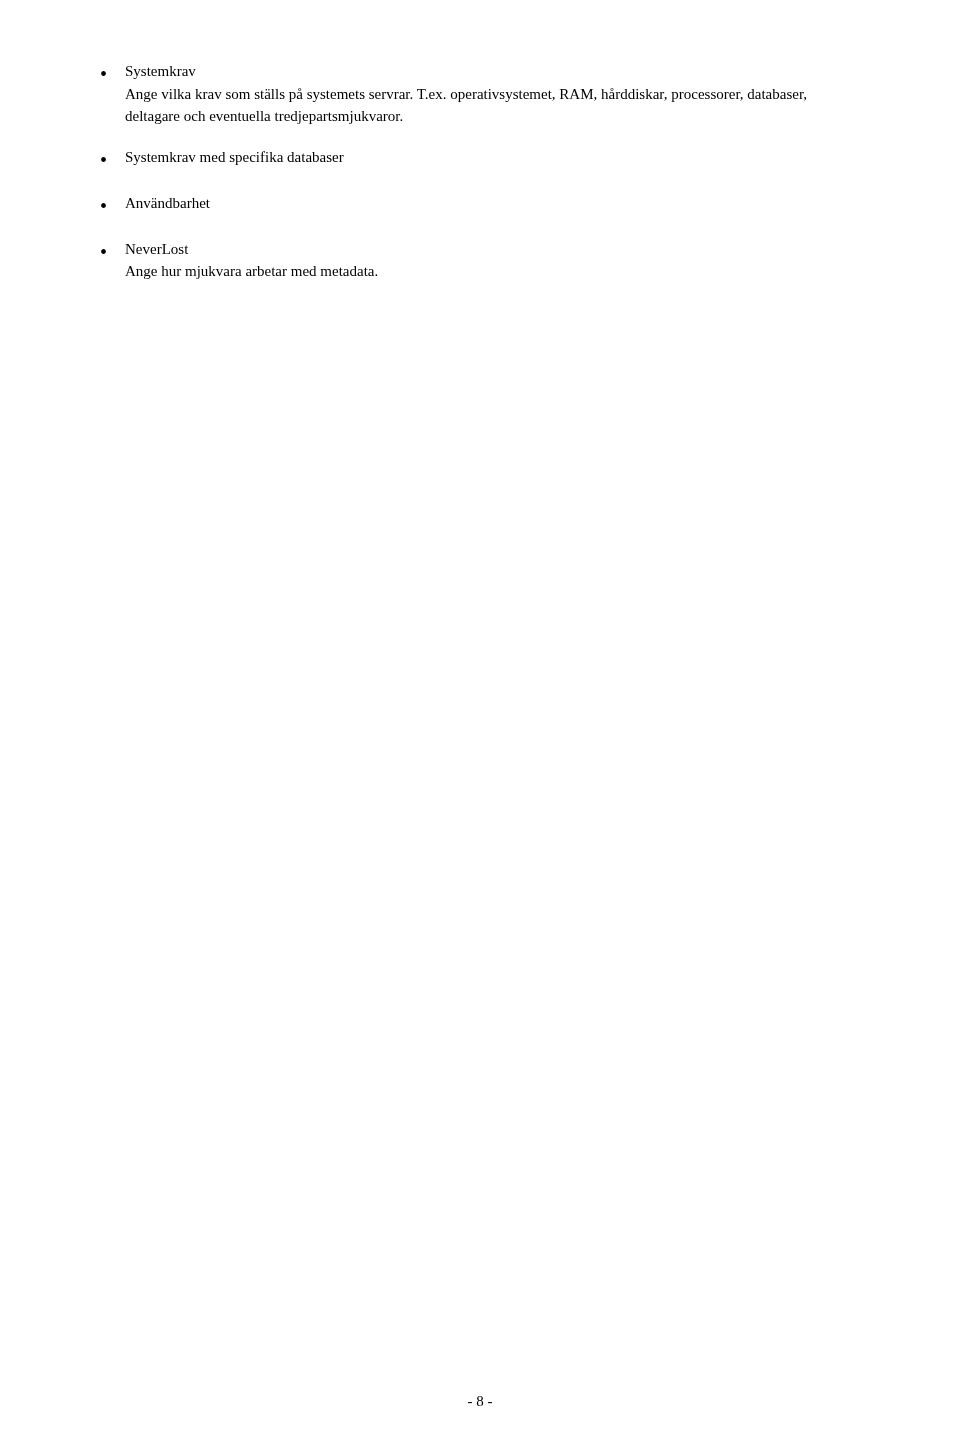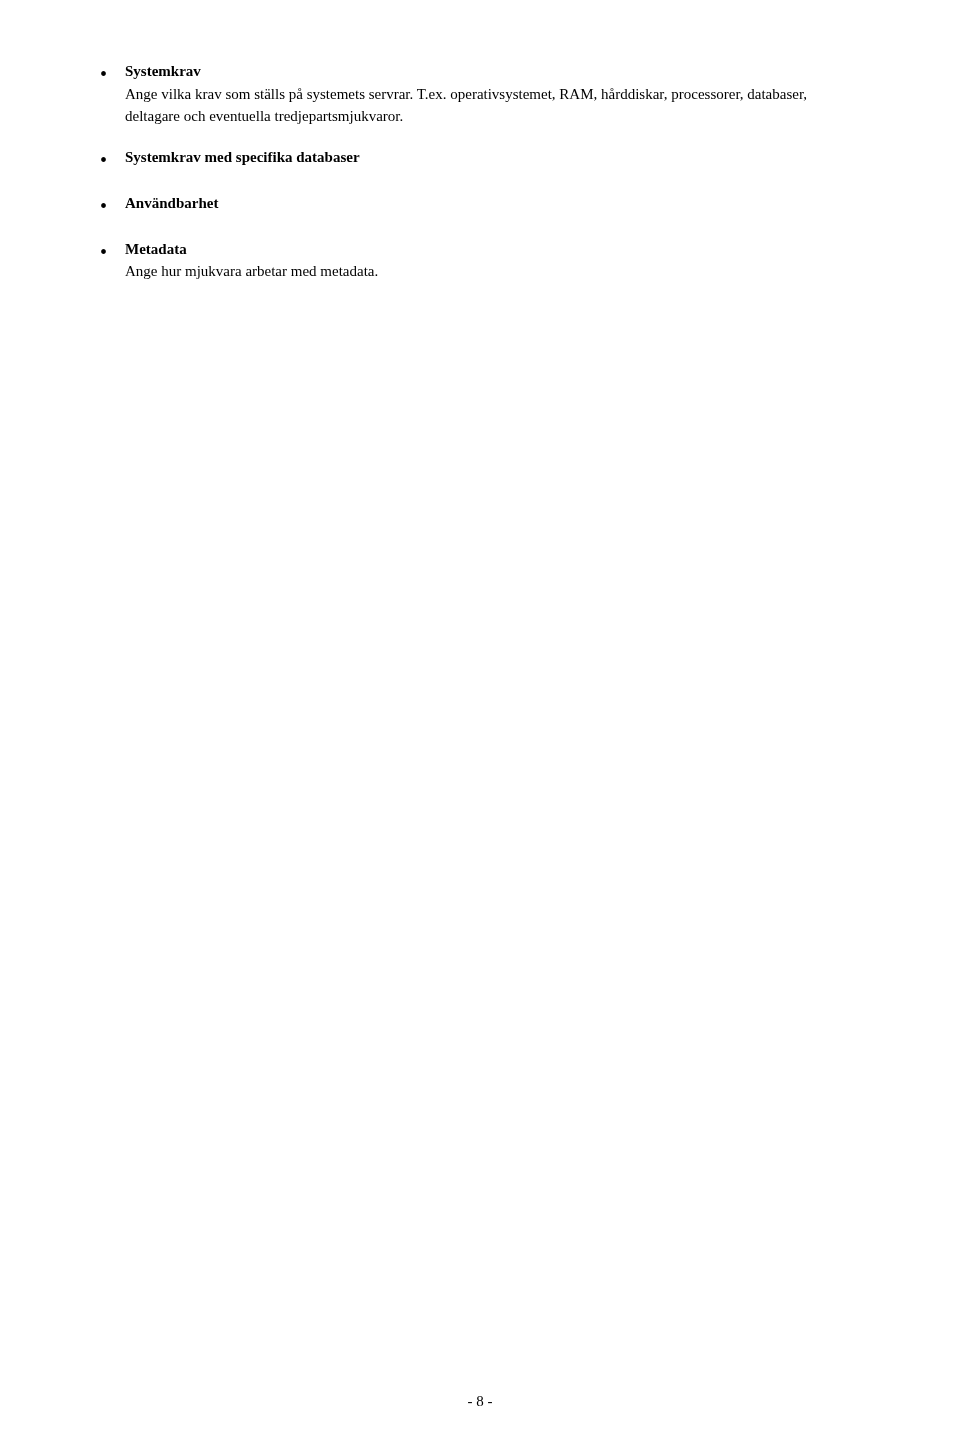--- a/index.html
+++ b/index.html
@@ -42,21 +42,21 @@
       flex-shrink: 0;
       line-height: 1.4;
     }
 
     .bullet-text {
       flex: 1;
       line-height: 1.5;
     }
 
     .bullet-title {
-      font-weight: bold;
+      font-weight: normal;
     }
 
     .page-footer {
       position: absolute;
       bottom: 40px;
       left: 0;
       width: 100%;
       text-align: center;
       font-size: 15px;
     }
@@ -88,21 +88,21 @@
       <span class="bullet-dot">•</span>
       <div class="bullet-text">
         <span class="bullet-title">Användbarhet</span>
         <br>
       </div>
     </li>
 
     <li class="bullet-item">
       <span class="bullet-dot">•</span>
       <div class="bullet-text">
-        <span class="bullet-title">Metadata</span>
+        <span class="bullet-title">NeverLost</span>
         <br>
         <span>Ange hur mjukvara arbetar med metadata.</span>
       </div>
     </li>
 
   </ul>
 </div>
 
 <div class="page-footer">
   <span>- 8 -</span>

